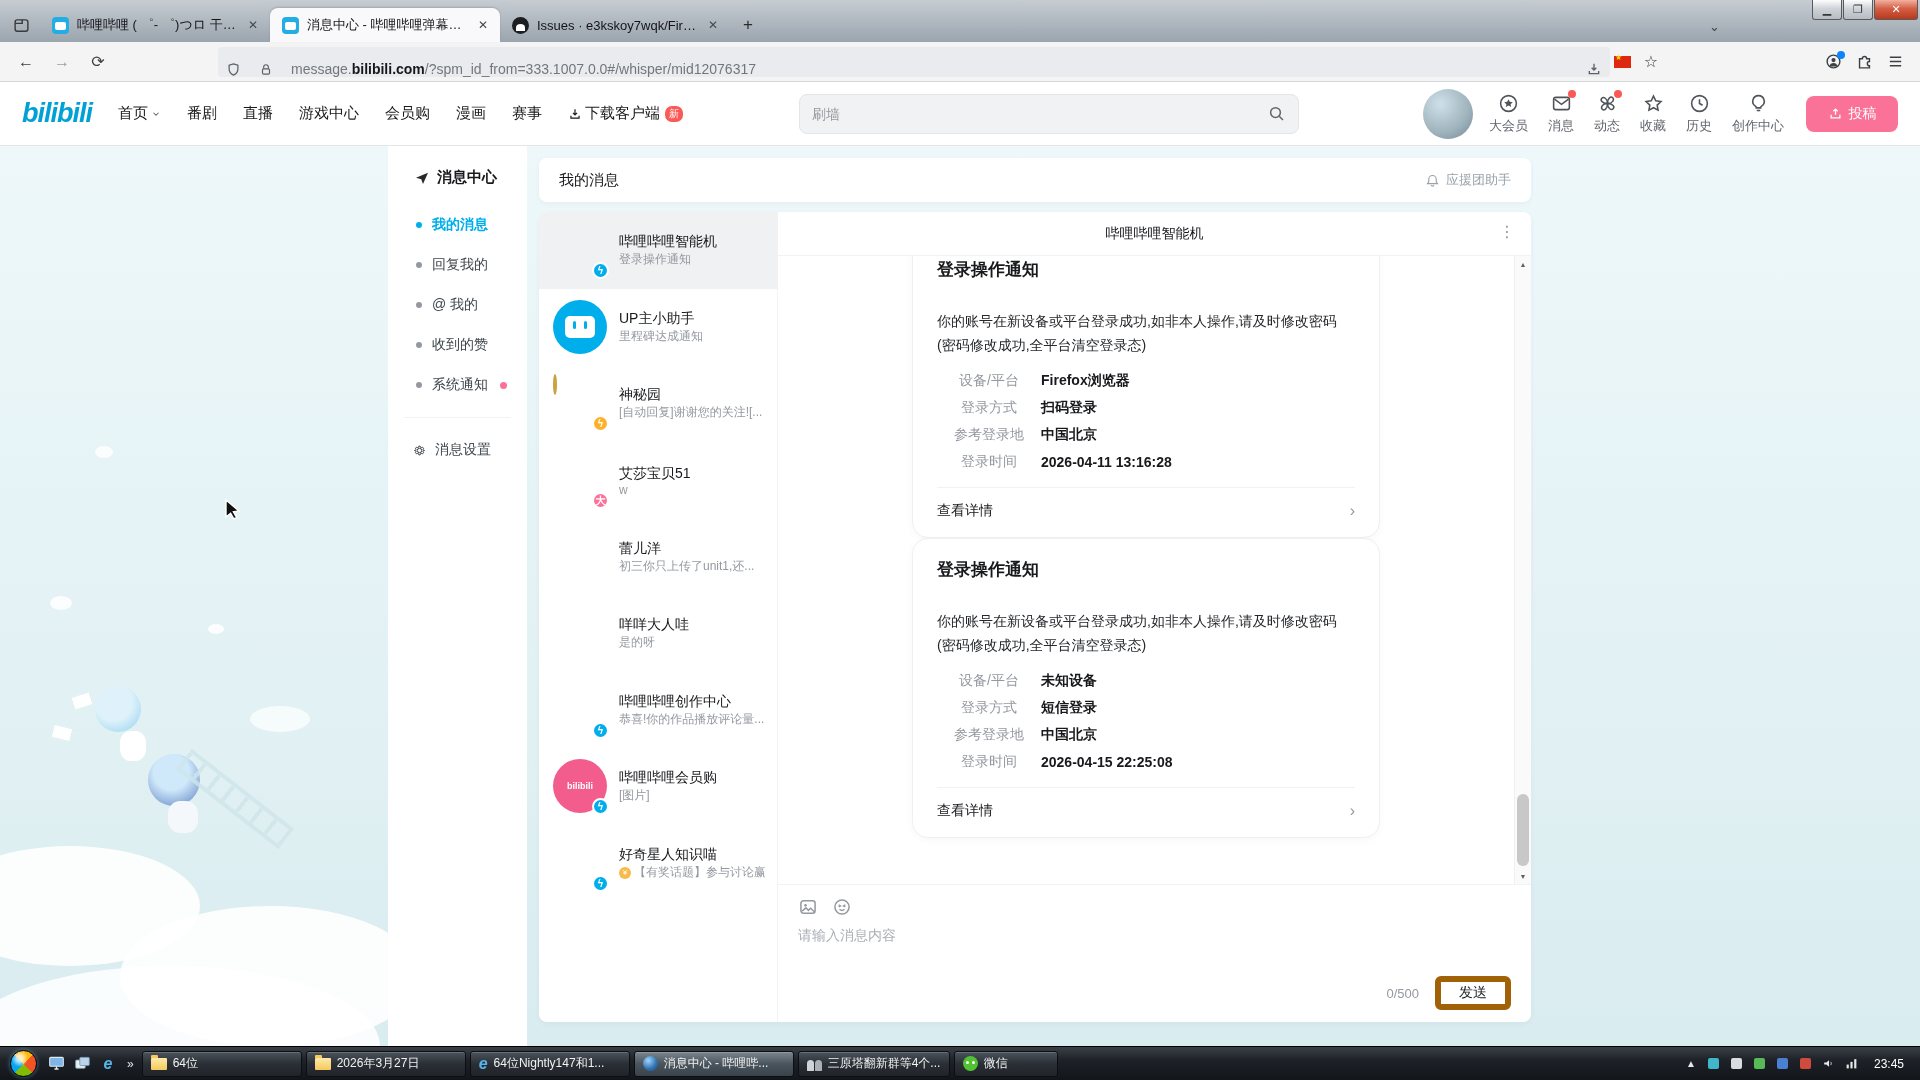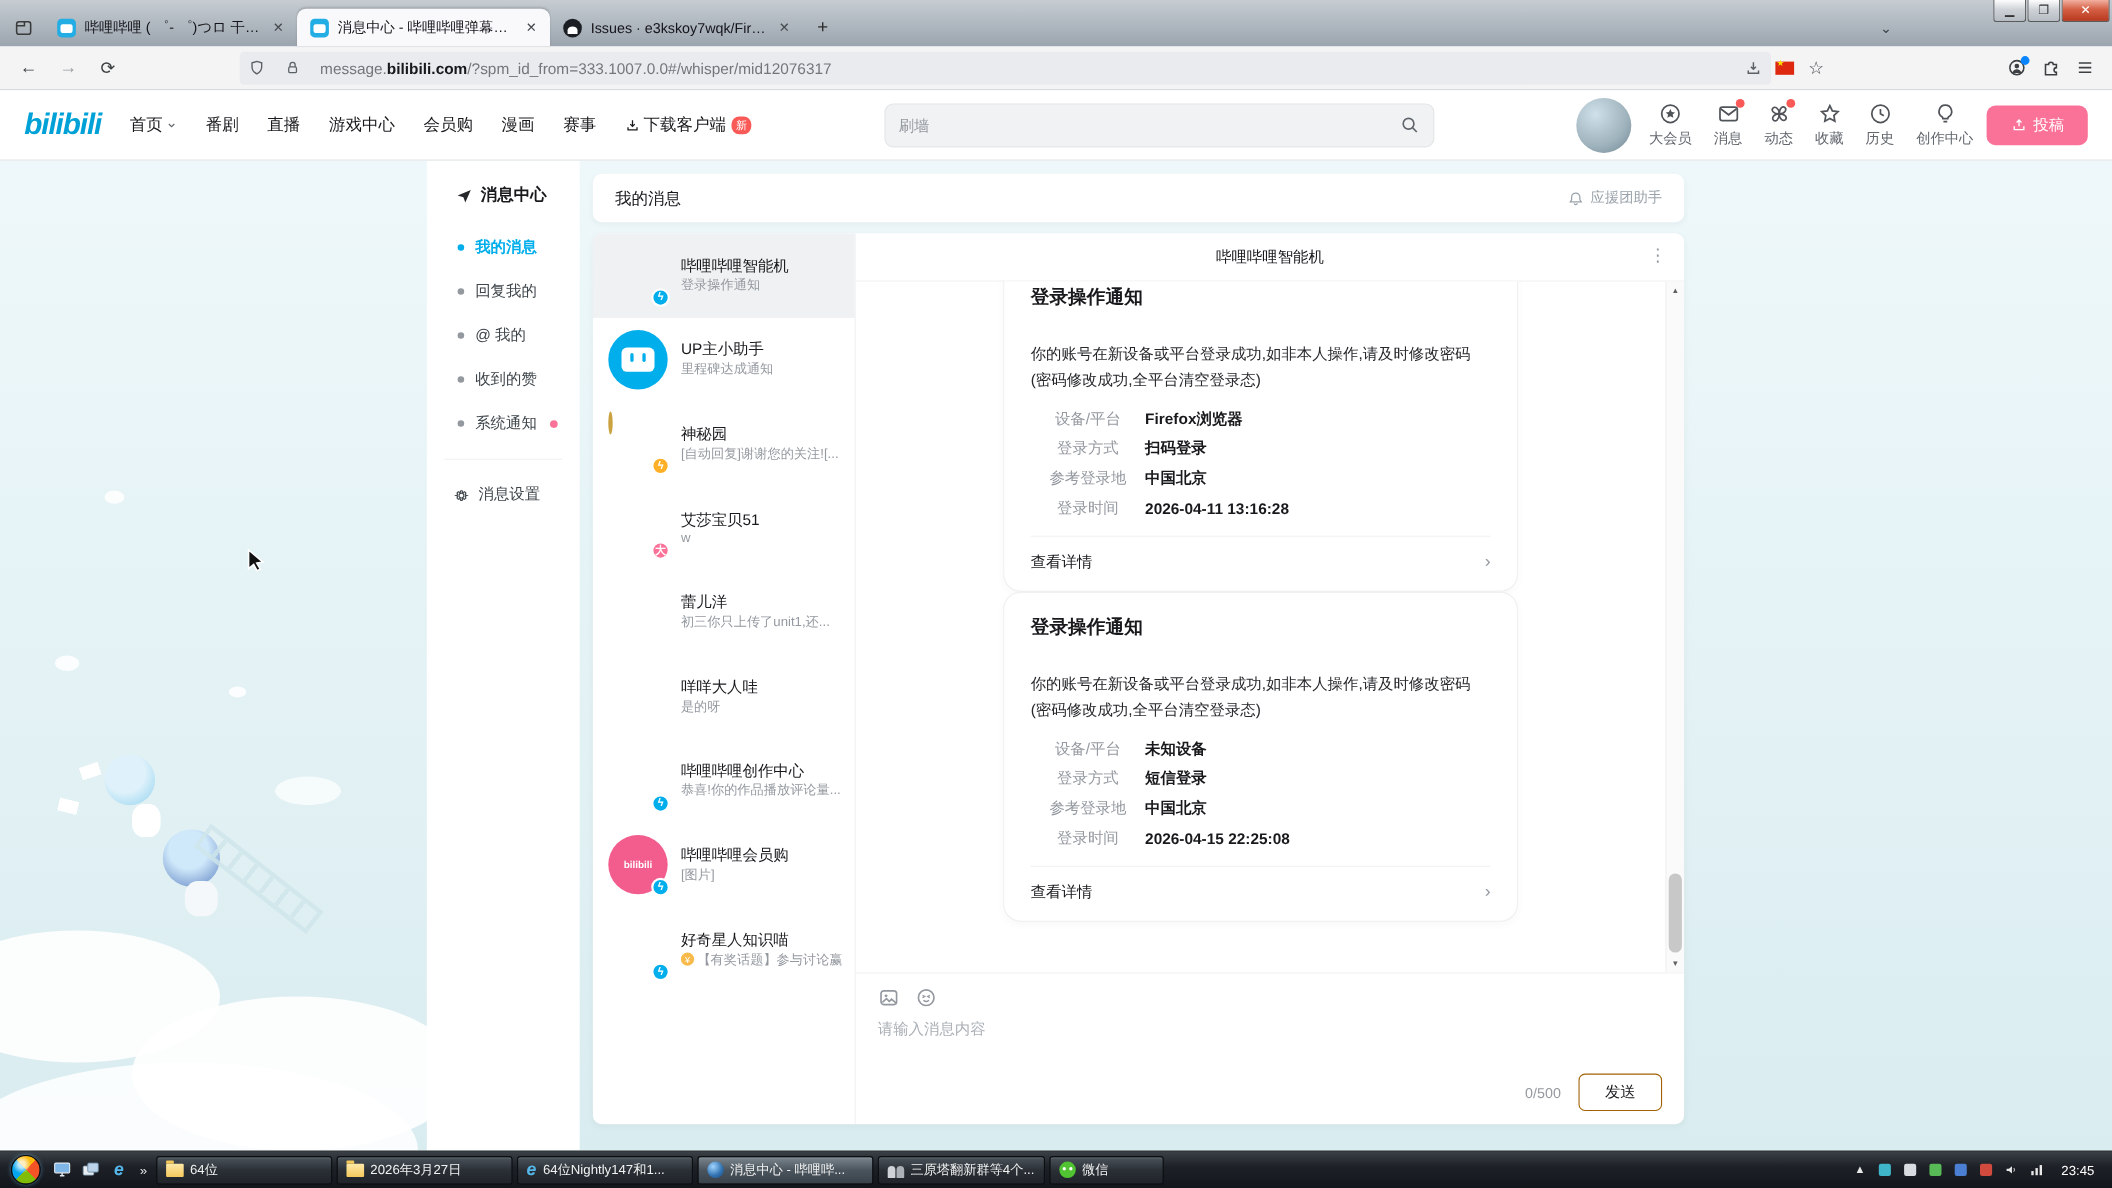--- a/index.html
+++ b/index.html
@@ -22,21 +22,21 @@
   .fav-gh { background:#1b1f23; border-radius:50%; position:relative; }
   .fav-gh::after { content:""; position:absolute; left:4px; top:7px; width:9px; height:7px; border-radius:50% 50% 0 0; background:#fff; }
   .ffview { width:26px; height:26px; margin:0 6px 4px 0; display:flex; align-items:center; justify-content:center; color:#3b3b3b; }
   .newtab-btn { width:28px; height:28px; margin:0 0 3px 4px; display:flex; align-items:center; justify-content:center; font-size:17px; color:#2b2b2b; }
   .tab-chevron { position:absolute; right:200px; bottom:8px; color:#3e4349; font-size:13px; }
 
   .toolbar { height:40px; background:#f4f4f5; border-bottom:1px solid #d4d7da; display:flex; align-items:center; padding:0 10px; gap:4px; }
   .tool-btn { width:32px; height:30px; display:flex; align-items:center; justify-content:center; color:#3c4043; font-size:16px; }
   .tool-btn.dim { color:#9aa0a6; }
   .url-spacer { width:96px; }
-  .urlbar { display:flex; align-items:center; width:1392px; height:30px; background:#e9ebee; border-radius:4px; padding:0 8px; gap:18px; }
+  .urlbar { display:flex; align-items:flex-end; width:1392px; height:30px; background:#e9ebee; border-radius:4px; padding:0 8px; gap:18px; }
   .urlbar .icon { color:#5b6167; display:flex; }
   .url-text { flex:1; font-size:14px; color:#73777c; white-space:nowrap; overflow:hidden; }
   .url-text b { color:#16181b; font-weight:bold; }
   .flag-ext { width:17px; height:12px; background:#de2910; position:relative; }
   .flag-ext::after { content:"★"; position:absolute; left:1px; top:-3px; color:#ffde00; font-size:8px; }
   .right-tools { margin-left:auto; display:flex; align-items:center; gap:14px; padding-right:6px; }
   .acct { position:relative; }
   .acct .dot { position:absolute; top:-2px; right:-3px; width:8px; height:8px; background:#0a84ff; border-radius:50%; }
 
   
@@ -48,21 +48,21 @@
   .dl-badge { background:#fa5a57; color:#fff; font-size:10px; border-radius:7px; padding:1px 4px; margin-left:2px; }
   .search-wrap { margin-left:auto; margin-right:auto; width:500px; height:40px; background:#f1f2f3; border:1px solid #e3e5e7; border-radius:8px; display:flex; align-items:center; padding:0 12px; }
   .search-wrap input { flex:1; border:none; outline:none; background:transparent; font-size:14px; color:#18191c; }
   .search-wrap input::placeholder { color:#9499a0; }
   .search-icon { color:#61666d; display:flex; }
   .nav-avatar { width:50px; height:50px; border-radius:50%; background:radial-gradient(circle at 35% 30%,#cfe0ea,#9fb3bd 60%,#6c8591); margin:0 16px 0 8px; flex:none; }
   .nav-actions { display:flex; align-items:flex-start; gap:20px; }
   .nav-action { display:flex; flex-direction:column; align-items:center; gap:3px; color:#61666d; font-size:13px; position:relative; white-space:nowrap; }
   .nav-action .aicon { height:22px; display:flex; align-items:center; color:#505459; position:relative; }
   .reddot { position:absolute; top:-2px; right:-4px; width:8px; height:8px; border-radius:50%; background:#fa5a57; }
-  .upload-btn { margin-left:12px; width:92px; height:36px; background:#fb7299; border-radius:8px; color:#fff; font-size:14px; display:flex; align-items:center; justify-content:center; gap:6px; flex:none; }
+  .upload-btn { margin-left:22px; width:92px; height:36px; background:#fb7299; border-radius:8px; color:#fff; font-size:14px; display:flex; align-items:center; justify-content:center; gap:6px; flex:none; }
 
   
   .site-body { position:relative; height:900px; background:linear-gradient(180deg,#eef8fa 0%,#e2f1f4 60%,#d9ecf0 100%); overflow:hidden; }
 
   .cloud { position:absolute; background:#fff; border-radius:50%; opacity:.85; }
   .char-blob { position:absolute; border-radius:50%; }
   .ladder { position:absolute; left:170px; top:640px; width:130px; height:26px; transform:rotate(38deg); border-left:none; opacity:.8;
     background:repeating-linear-gradient(90deg, #cfe6ea 0 4px, transparent 4px 18px); border-top:4px solid #cfe6ea; border-bottom:4px solid #cfe6ea; }
   .envelope { position:absolute; width:20px; height:14px; background:#fff; border:1px solid #dceef1; transform:rotate(-18deg); }
 
@@ -131,21 +131,21 @@
   .sb-arrow { position:absolute; left:0; width:16px; height:16px; display:flex; align-items:center; justify-content:center; font-size:7px; color:#606060; }
   .sb-arrow.up { top:0; } .sb-arrow.down { bottom:0; }
   .sb-thumb { position:absolute; left:2px; width:12px; height:72px; bottom:18px; background:#c8c8c8; border-radius:6px; }
 
   .chat-input { flex:none; height:138px; border-top:1px solid #f1f2f3; padding:12px 20px 12px; display:flex; flex-direction:column; }
   .input-icons { display:flex; gap:14px; color:#9499a0; }
   .chat-textarea { border:none; outline:none; resize:none; font-family:inherit; font-size:14px; color:#18191c; margin-top:10px; flex:1; background:transparent; }
   .chat-textarea::placeholder { color:#aab0b6; }
   .input-bottom { display:flex; align-items:center; justify-content:flex-end; gap:16px; }
   .counter { font-size:13px; color:#9499a0; }
-  .send-btn { width:76px; height:34px; background:#fff; border:1px solid #a16207; border-radius:6px; font-size:14px; color:#18191c; display:flex; align-items:center; justify-content:center; }
+  .send-btn { width:76px; height:34px; background:#fff; border:6px solid #a16207; border-radius:6px; font-size:14px; color:#18191c; display:flex; align-items:center; justify-content:center; }
 
   
   .taskbar { position:absolute; left:0; bottom:0; width:1920px; height:34px; background:linear-gradient(#3a4046,#1e2228 40%,#12151a); border-top:1px solid #000; display:flex; align-items:center; padding:0 6px; gap:4px; }
   .start-orb { width:27px; height:27px; border-radius:50%; background:radial-gradient(circle at 35% 30%,rgba(255,255,255,.75) 0 12%,transparent 35%),conic-gradient(from 45deg,#f35325 0 25%,#81bc06 0 50%,#05a6f0 0 75%,#ffba08 0 100%); border:1px solid #0a0d10; box-shadow:0 0 4px rgba(120,200,255,.5); margin:0 4px; flex:none; }
   .ql-icon { width:22px; height:22px; display:flex; align-items:center; justify-content:center; flex:none; }
   .ql-chev { color:#e7e7e7; font-size:12px; margin:0 4px; }
   .task-btn { height:26px; display:flex; align-items:center; gap:6px; padding:0 8px; border-radius:3px; border:1px solid #0c0f12; background:linear-gradient(#4b535b,#2a2f35 50%,#20242a); box-shadow:inset 0 1px 0 rgba(255,255,255,.18); color:#f2f2f2; font-size:12px; min-width:0; }
   .task-btn.active { background:linear-gradient(#7b858d,#4a545c 50%,#39424a); }
   .task-label { white-space:nowrap; overflow:hidden; text-overflow:ellipsis; max-width:120px; }
   .folder-ic { width:16px; height:12px; background:linear-gradient(#ffe9a8,#f5c95c); border-radius:1px; position:relative; flex:none; }

